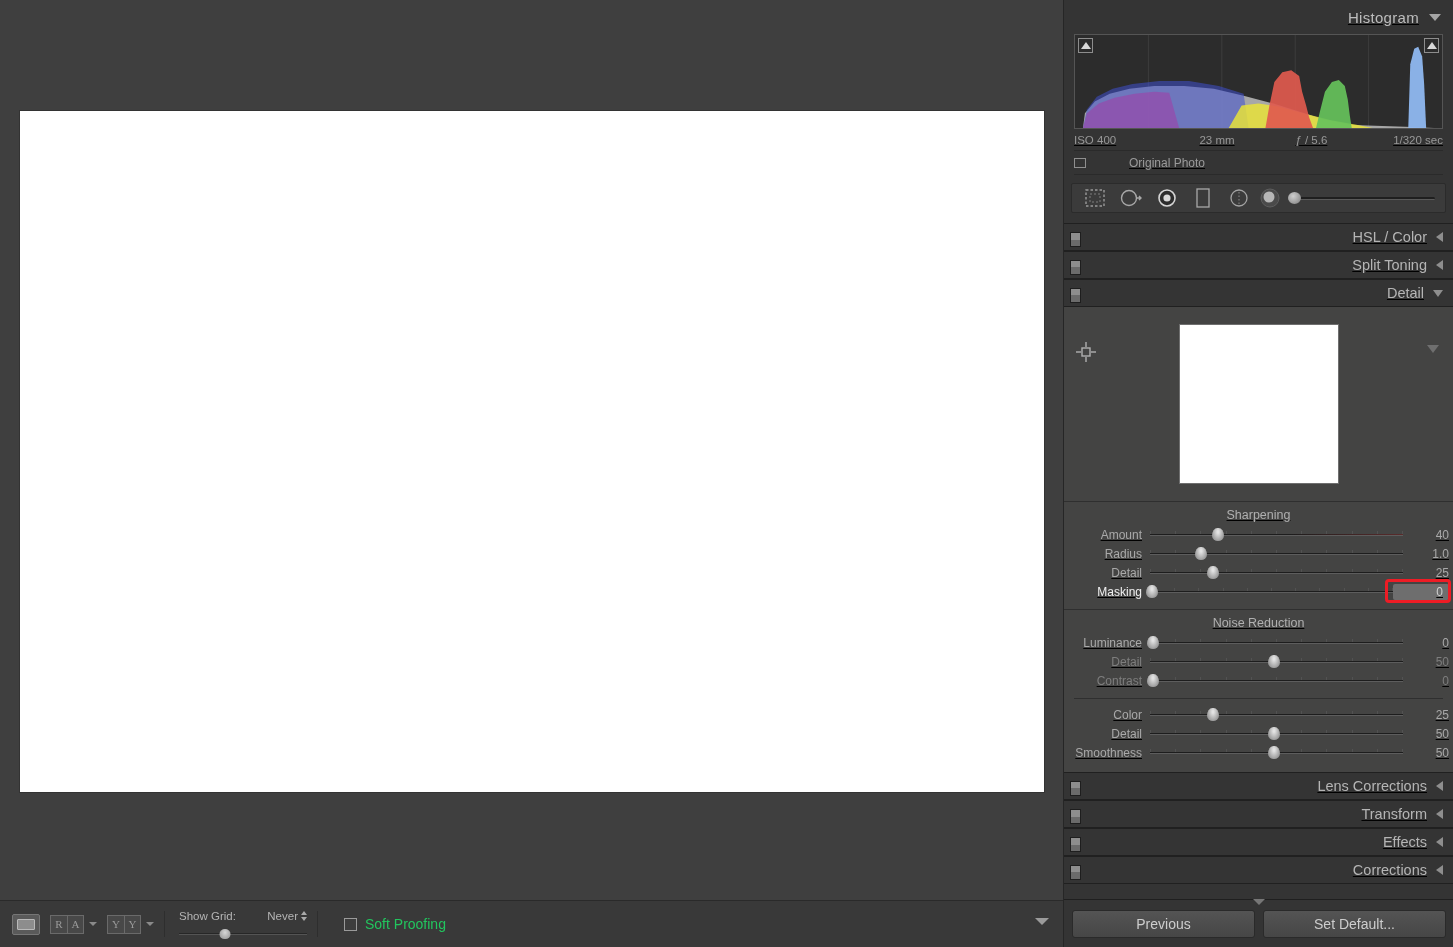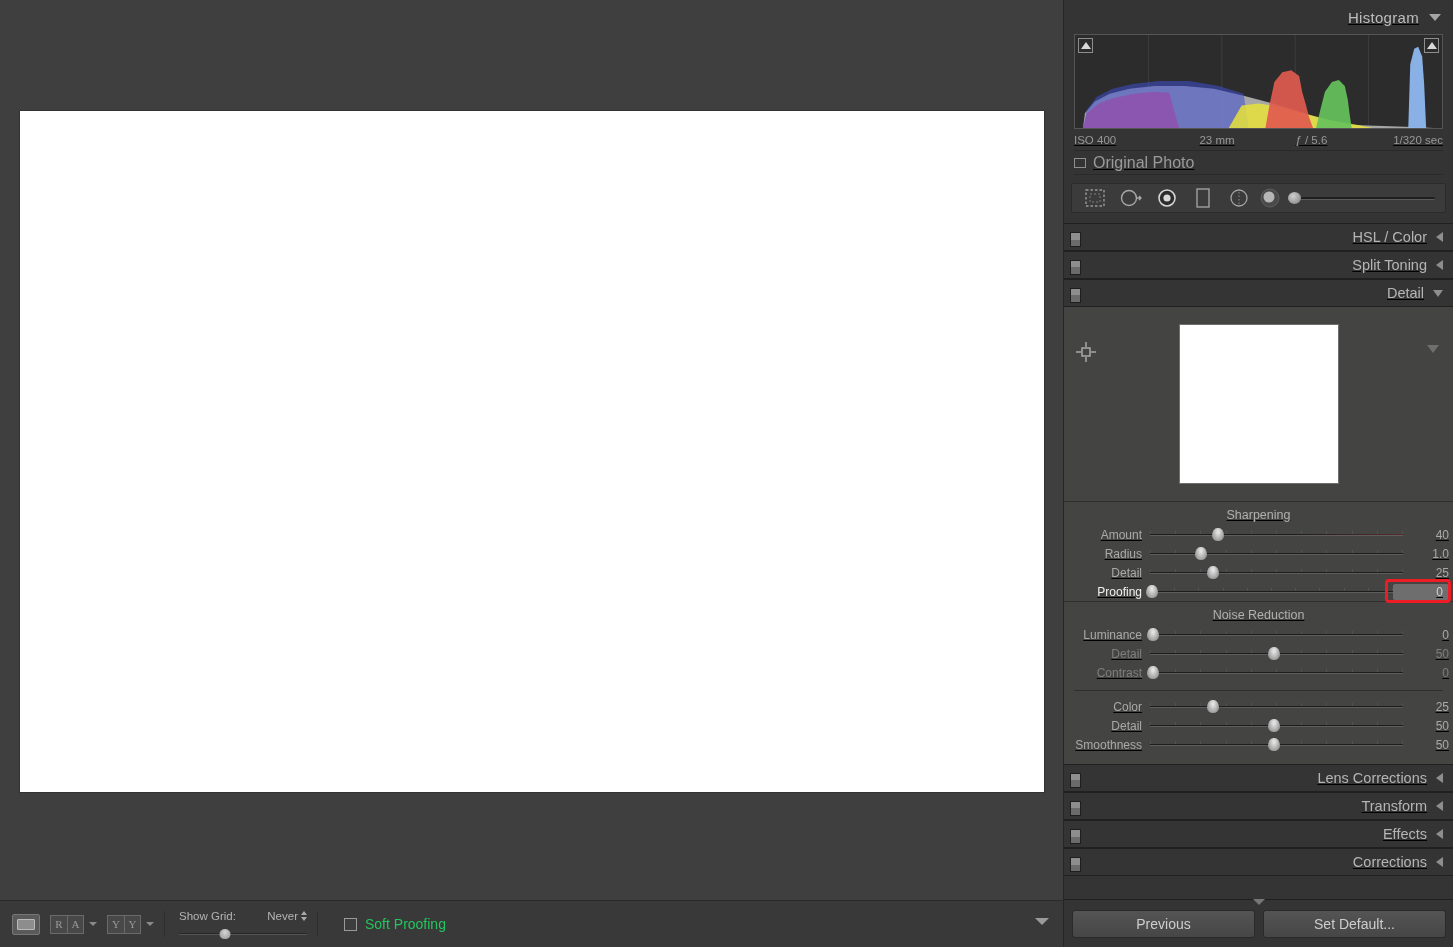--- a/index.html
+++ b/index.html
@@ -189,21 +189,21 @@
   #orig-photo {
     margin: 0 10px; height: 24px;
     display: flex; align-items: center;
     border-bottom: 1px solid #2a2a2a;
   }
   #orig-photo .chk {
     width: 12px; height: 10px;
     border: 1px solid #8f8f8f;
     margin-right: 7px;
   }
-  #orig-photo .lbl { color: #9a9a9a; font-size: 16px; }
+  #orig-photo .lbl { color: #9a9a9a; font-size: 12px; margin-left: 36px; }
 
   
   #tool-strip {
     margin: 8px 7px 0 7px;
     height: 30px;
     background: #3b3b3b;
     border: 1px solid #2b2b2b;
     border-radius: 2px;
     display: flex; align-items: center;
     padding-left: 6px;
@@ -345,21 +345,21 @@
     right: 2px; top: -3px;
     width: 66px; height: 24px;
     border: 3px solid #ee1c25;
     border-radius: 4px;
     pointer-events: none;
   }
   .nr-divider {
     height: 1px; background: #2f2f2f;
     margin: 8px 10px 6px 10px;
   }
-  .sharp-block { border-bottom: 1px solid #2f2f2f; }
+  .sharp-block { padding-bottom: 8px; border-bottom: 1px solid #2f2f2f; }
   .nr-block { padding-bottom: 10px; }
 
   
   #panel-footer {
     position: absolute; left: 0; bottom: 0;
     width: 390px; height: 48px;
     background: #343434;
     border-top: 1px solid #1f1f1f;
     display: flex; align-items: center;
     padding: 0 8px; gap: 8px;
@@ -622,21 +622,21 @@
                 <i></i>
                 <i></i>
                 <i></i>
               </div>
             <div class="sl-knob" style="left:25%"></div>
           </div>
           <div class="sl-value">25</div>
         </div>
 
         <div class="slider-row">
-          <div class="sl-label active">Proofing</div>
+          <div class="sl-label active">Masking</div>
           <div class="sl-track-wrap">
             <div class="sl-track"></div>
             <div class="sl-ticks">
                 <i></i>
                 <i></i>
                 <i></i>
                 <i></i>
                 <i></i>
                 <i></i>
                 <i></i>

